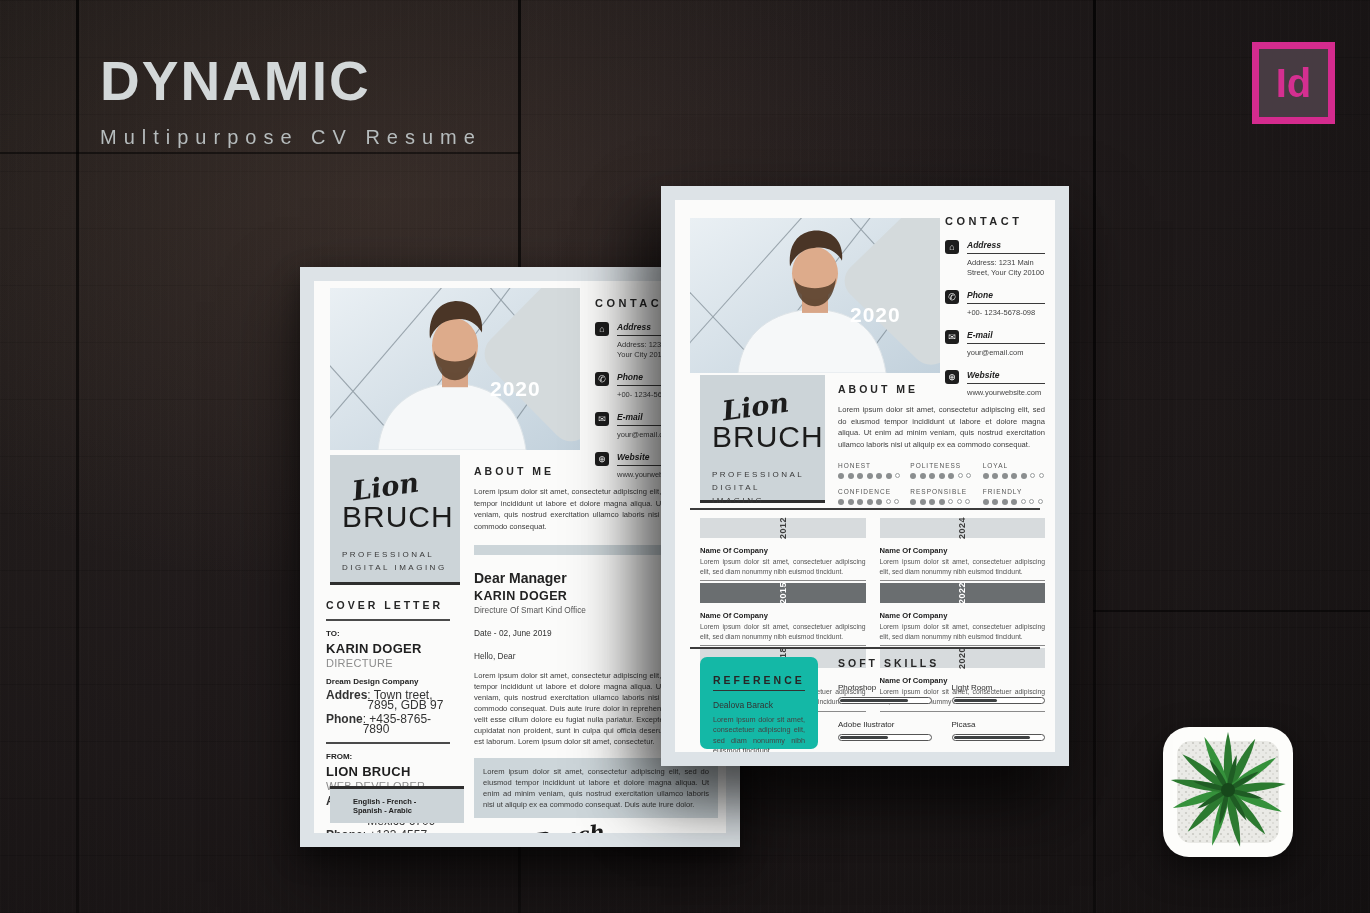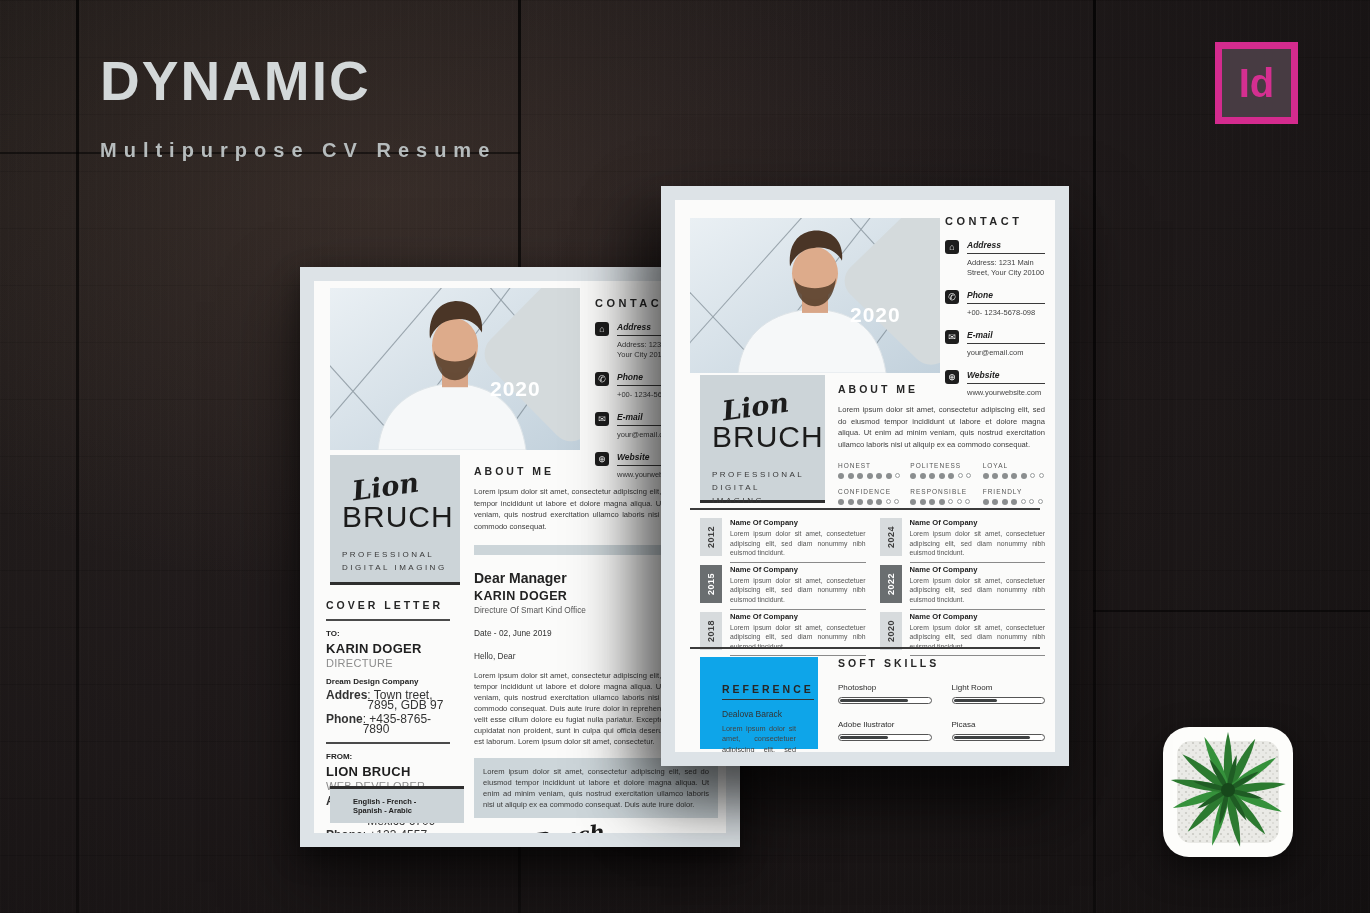--- a/index.html
+++ b/index.html
@@ -10,24 +10,24 @@
       radial-gradient(ellipse 1500px 1000px at 50% 45%, rgba(82,66,60,0.10), rgba(0,0,0,0.42) 86%),
       repeating-linear-gradient(90deg, rgba(255,255,255,0.018) 0 1px, transparent 1px 8px),
       repeating-linear-gradient(0deg, rgba(0,0,0,0.16) 0 1px, transparent 1px 57px),
       linear-gradient(135deg,#2b2523 0%,#241e1f 38%,#1a1617 100%);}
   .seam{position:absolute;top:0;bottom:0;width:3px;background:linear-gradient(180deg,rgba(0,0,0,.75),rgba(0,0,0,.4));}
   .seam-h{position:absolute;height:2px;background:rgba(0,0,0,.5);}
 
   
   .hero{position:absolute;left:100px;top:52px;color:#d6dadb;}
   .hero h1{margin:0;font-size:55px;line-height:59px;font-weight:700;letter-spacing:2px;color:#d3d8d9;}
-  .hero .sub{margin-top:28px;font-size:20px;letter-spacing:7px;color:#b6bcbd;font-weight:700;}
-
-  
-  .id-badge{position:absolute;left:1215px;top:42px;width:83px;height:82px;background:#473b42;border:7px solid #d42b8e;display:flex;align-items:center;justify-content:center;}
+  .hero .sub{margin-top:15px;font-size:20px;letter-spacing:7px;color:#b6bcbd;font-weight:400;}
+
+  
+  .id-badge{position:absolute;left:1252px;top:42px;width:83px;height:82px;background:#473b42;border:7px solid #d42b8e;display:flex;align-items:center;justify-content:center;}
   .id-badge span{color:#d42f90;font-size:40px;font-weight:700;line-height:1;}
 
   
   .page{position:absolute;background:#dde3e7;}
   .page-left{left:300px;top:267px;width:440px;height:580px;z-index:2;
     box-shadow:0 35px 70px rgba(0,0,0,.55),0 10px 25px rgba(0,0,0,.45);}
   .page-right{left:661px;top:186px;width:408px;height:580px;z-index:3;
     box-shadow:-28px 30px 55px rgba(0,0,0,.45),0 35px 70px rgba(0,0,0,.5);}
   .page-inner{position:absolute;inset:14px;background:#fbfbfa;overflow:hidden;}
 
@@ -60,31 +60,31 @@
   .traits{margin-top:12px;display:grid;grid-template-columns:1fr 1fr 1fr;gap:9px 10px;}
   .trait .t-label{font-size:6.5px;letter-spacing:1px;color:#555;margin-bottom:4px;}
   .dots{display:flex;gap:3.5px;}
   .dot{width:6px;height:6px;border-radius:50%;background:#8b8e8f;}
   .dot.empty{background:#fff;border:1px solid #9a9d9e;width:5px;height:5px;}
 
   .rule{position:absolute;left:15px;right:15px;height:2px;background:#3b3b3b;}
 
   
   .exp-grid{position:absolute;display:grid;grid-template-columns:1fr 1fr;column-gap:14px;row-gap:2px;}
-  .exp{display:flex;gap:8px;}
+  .exp{display:flex;gap:8px;flex-direction:column;}
   .exp .year-tag{flex:0 0 20px;height:38px;background:#d7dbdd;display:flex;align-items:center;justify-content:center;}
   .exp .year-tag span{transform:rotate(-90deg);font-size:9px;font-weight:700;letter-spacing:.5px;color:#3d3d3d;white-space:nowrap;}
   .exp .year-tag.dark{background:#6a6e70;}
   .exp .year-tag.dark span{color:#fff;}
   .exp-body{flex:1;border-bottom:1px solid #8a8a8a;padding-bottom:4px;}
   .exp-title{font-size:7.6px;font-weight:700;color:#222;margin-bottom:2px;}
   .exp-text{font-size:6.8px;line-height:9.6px;color:#555;text-align:justify;}
 
   
-  .reference{position:absolute;background:#0ea5e9;padding:22px;}
+  .reference{position:absolute;background:#14b8a6;padding:13px;border-radius:7px;}
   .reference .h-sec{display:inline-block;border-bottom:1px solid #333;padding-bottom:4px;}
   .reference .ref-name{margin-top:9px;font-size:8.5px;color:#333;}
   .reference .ref-text{margin-top:5px;font-size:7.3px;line-height:10.3px;color:#444;text-align:justify;}
 
   
   .softskills{position:absolute;}
   .skill-grid{margin-top:14px;display:grid;grid-template-columns:1fr 1fr;gap:16px 20px;}
   .skill .s-label{font-size:8px;font-weight:400;color:#2c2c2c;margin-bottom:5px;}
   .bar{position:relative;height:7px;border:1px solid #555;border-radius:4px;background:#fff;}
   .bar-fill{position:absolute;left:1px;top:1px;bottom:1px;background:#3e4142;border-radius:3px;}

